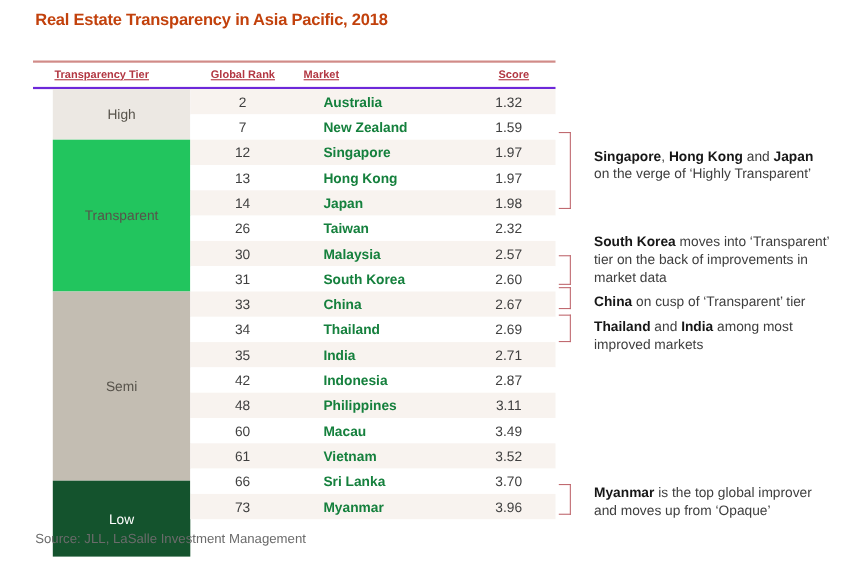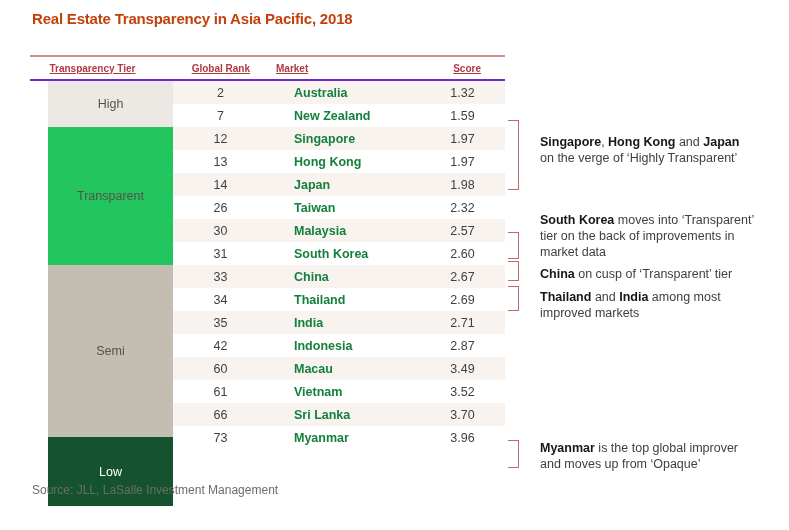--- a/index.html
+++ b/index.html
@@ -126,20 +126,25 @@
             <div class="cell-rank">35</div>
             <div class="cell-market">India</div>
             <div class="cell-score">2.71</div>
           </div>
           <div class="row">
             <div class="cell-rank">42</div>
             <div class="cell-market">Indonesia</div>
             <div class="cell-score">2.87</div>
           </div>
           <div class="row">
+            <div class="cell-rank">48</div>
+            <div class="cell-market">Philippines</div>
+            <div class="cell-score">3.11</div>
+          </div>
+          <div class="row">
             <div class="cell-rank">60</div>
             <div class="cell-market">Macau</div>
             <div class="cell-score">3.49</div>
           </div>
           <div class="row">
             <div class="cell-rank">61</div>
             <div class="cell-market">Vietnam</div>
             <div class="cell-score">3.52</div>
           </div>
           <div class="row">

